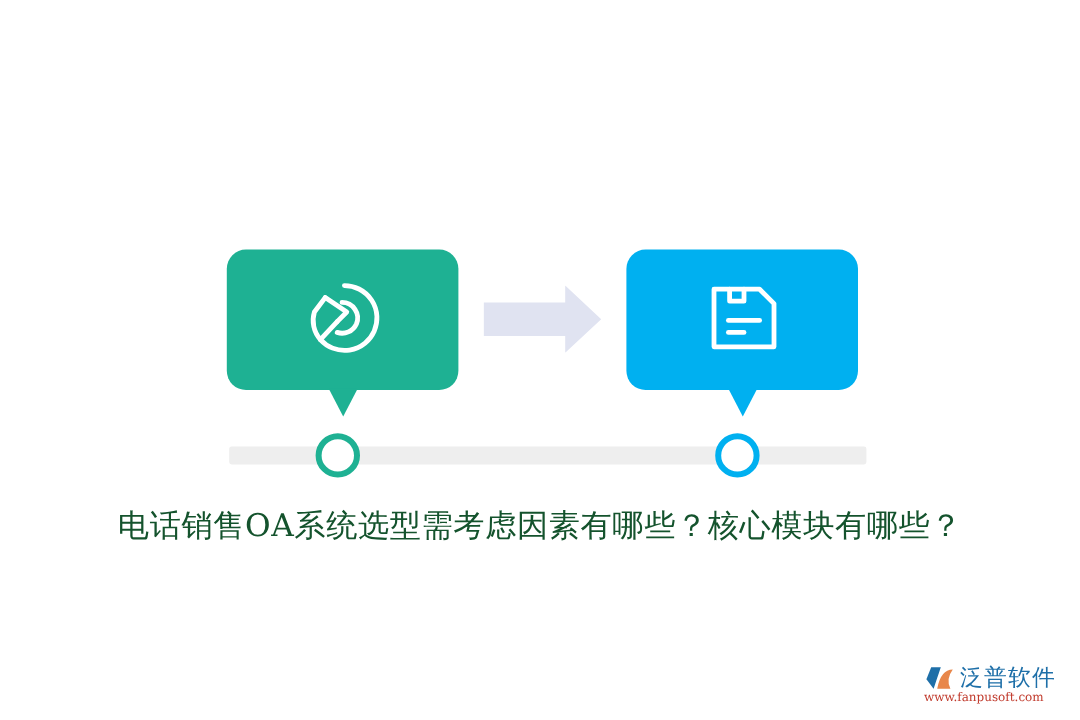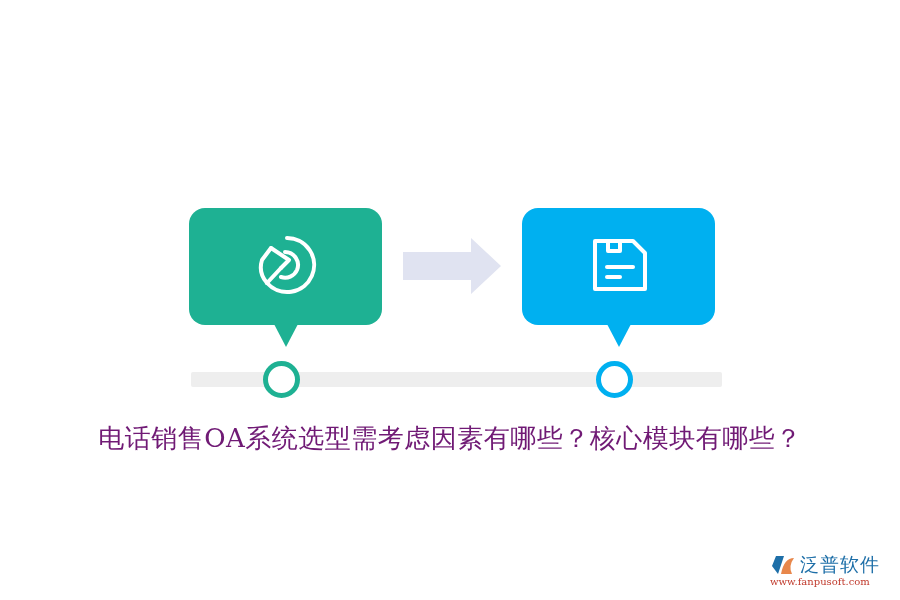--- a/index.html
+++ b/index.html
@@ -48,21 +48,21 @@
       <path d="M20 44 H33"></path>
     </svg>
   </span>
   <div class="tail" style="border-top-color:#00b0f0;"></div>
 </div>
 
 <div class="track"></div>
 <div class="node" id="node1" style="border-color:#1eb193;"></div>
 <div class="node" id="node2" style="border-color:#00b0f0;"></div>
 
-<div class="title" style="color:#701a75;">电话销售OA系统选型需考虑因素有哪些？核心模块有哪些？</div>
+<div class="title" style="color:#14532d;">电话销售OA系统选型需考虑因素有哪些？核心模块有哪些？</div>
 
 <div class="logo">
   <svg class="mark" viewBox="0 0 26 22">
     <polygon points="6,2 14,2 8,20 2,12" fill="#1e6fa8"></polygon>
     <path d="M11,20 Q14,4 24,4 Q18,12 22,20 Z" fill="#e8874b"></path>
   </svg>
   <span class="name">泛普软件</span>
   <span class="url">www.fanpusoft.com</span>
 </div>
 

